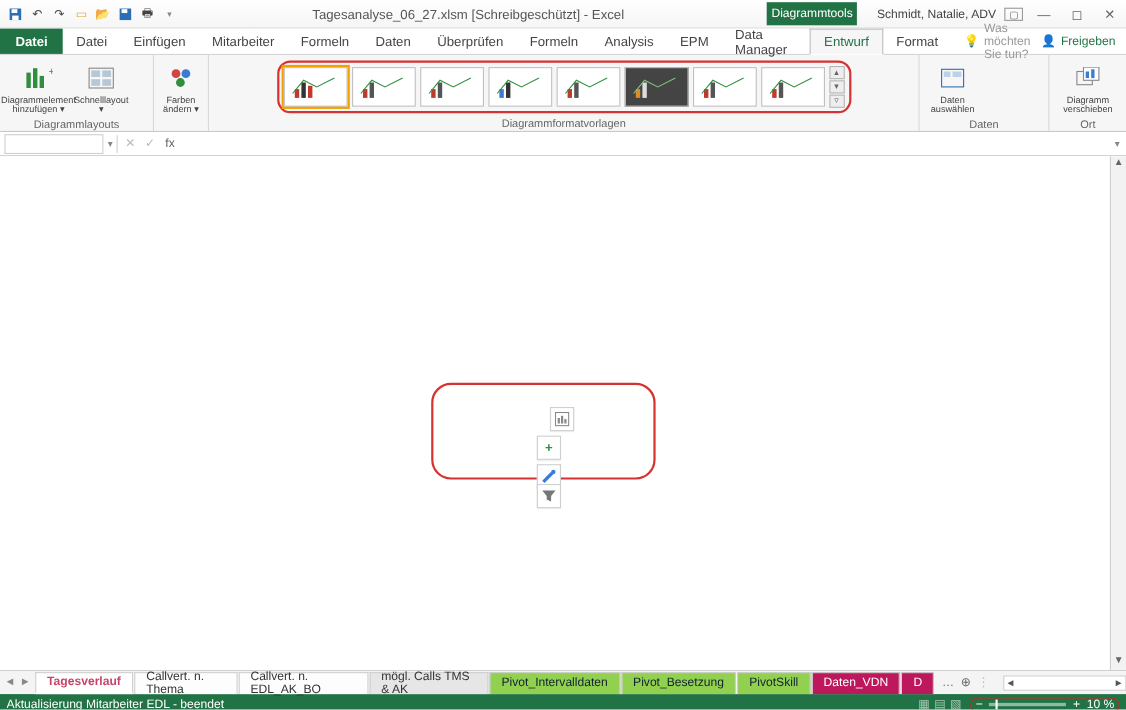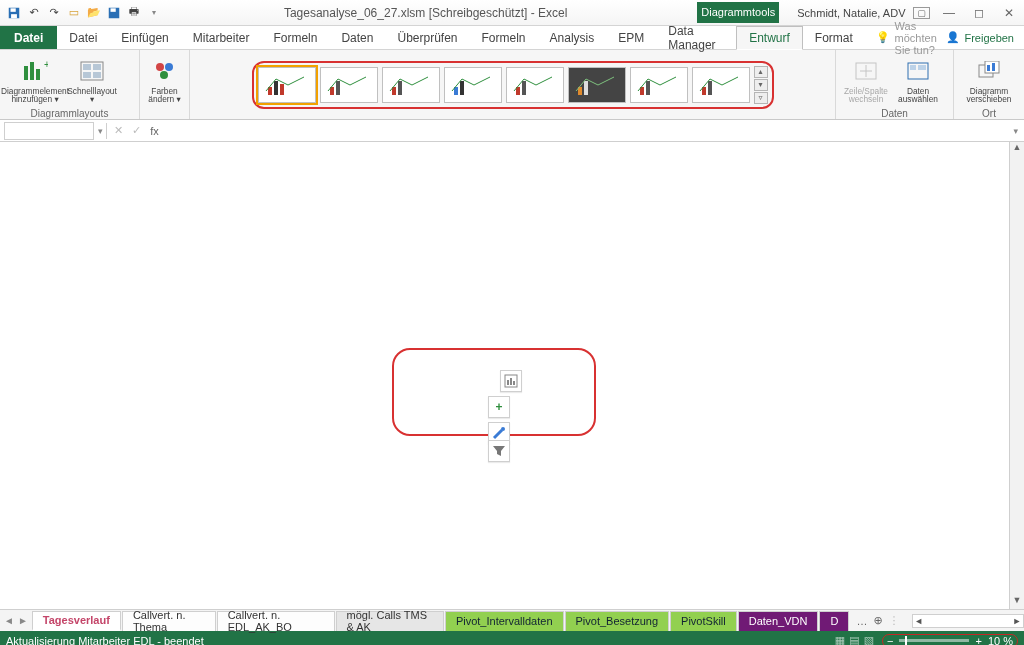--- a/index.html
+++ b/index.html
@@ -60,21 +60,21 @@
   .fab { width:22px; height:22px; border:1px solid #cfcfcf; background:#fff; display:flex; align-items:center; justify-content:center; font-size:12px; color:#555; cursor:pointer; box-shadow:0 1px 1px rgba(0,0,0,.08); }
   .fab.outside { position:absolute; }
 
   
   .tabbar { height:22px; display:flex; align-items:center; background:#f4f4f4; border-top:1px solid #cfcfcf; font-size:11px; }
   .tabbar .nav { display:flex; padding:0 4px; gap:4px; color:#888; }
   .tabbar .nav span { cursor:pointer; font-size:10px; }
   .sheettab { height:20px; padding:0 10px; display:flex; align-items:center; border:1px solid #cfcfcf; border-bottom:none; margin-right:1px; background:#fdfdfd; cursor:pointer; }
   .sheettab.active { background:#fff; border-bottom:2px solid #fff; font-weight:600; color:#c44569; }
   .sheettab.green { background:#92d050; color:#123; }
-  .sheettab.blue { background:#701a75; color:#fff; }
+  .sheettab.blue { background:#be185d; color:#fff; }
   .sheettab.greyp { background:#e6e6e6; }
   .tabbar .more { padding:0 6px; color:#666; display:flex; gap:6px; align-items:center; }
   .hscroll-right { width:140px; height:14px; border:1px solid #cfcfcf; background:#fff; margin-left:6px; display:flex; align-items:center; }
   .hscroll-right .arrow { width:12px; text-align:center; font-size:9px; color:#555; }
 
   
   .statusbar { height:19px; background:#217346; color:#fff; display:flex; align-items:center; font-size:11px; padding:0 6px; }
   .statusbar .left { flex:1; overflow:hidden; white-space:nowrap; }
   .statusbar .viewbtns { display:flex; gap:4px; margin:0 8px; }
   .statusbar .viewbtns span { opacity:.6; cursor:pointer; }
@@ -264,33 +264,25 @@
               <polyline points="2,18 12,6 24,12 40,4" fill="none" stroke="#2f8f3e"></polyline>
             </svg>
           </div>
         <div class="gallery-spin">
           <div>▴</div>
           <div>▾</div>
           <div>▿</div>
         </div>
       </div>
     </div>
+    <div class="group-label">Diagrammformatvorlagen</div>
   </div>
 
   <div class="group" style="width:118px">
     <div class="group-body">
-      <div class="bigbtn narrow disabled">
-        <span class="ic">
-            <svg width="24" height="20">
-              <rect x="2" y="2" width="20" height="16" fill="none" stroke="#888"></rect>
-              <path d="M6 10h12M12 4v12" stroke="#888"></path>
-            </svg>
-          </span>
-        <small>Zeile/Spalte wechseln</small>
-      </div>
       <div class="bigbtn narrow">
         <span class="ic">
             <svg width="24" height="20">
               <rect x="2" y="2" width="20" height="16" fill="none" stroke="#2f6fb0"></rect>
               <rect x="4" y="4" width="6" height="5" fill="#bcd2e8"></rect>
               <rect x="12" y="4" width="8" height="5" fill="#bcd2e8"></rect>
             </svg>
           </span>
         <small>Daten auswählen</small>
       </div>

